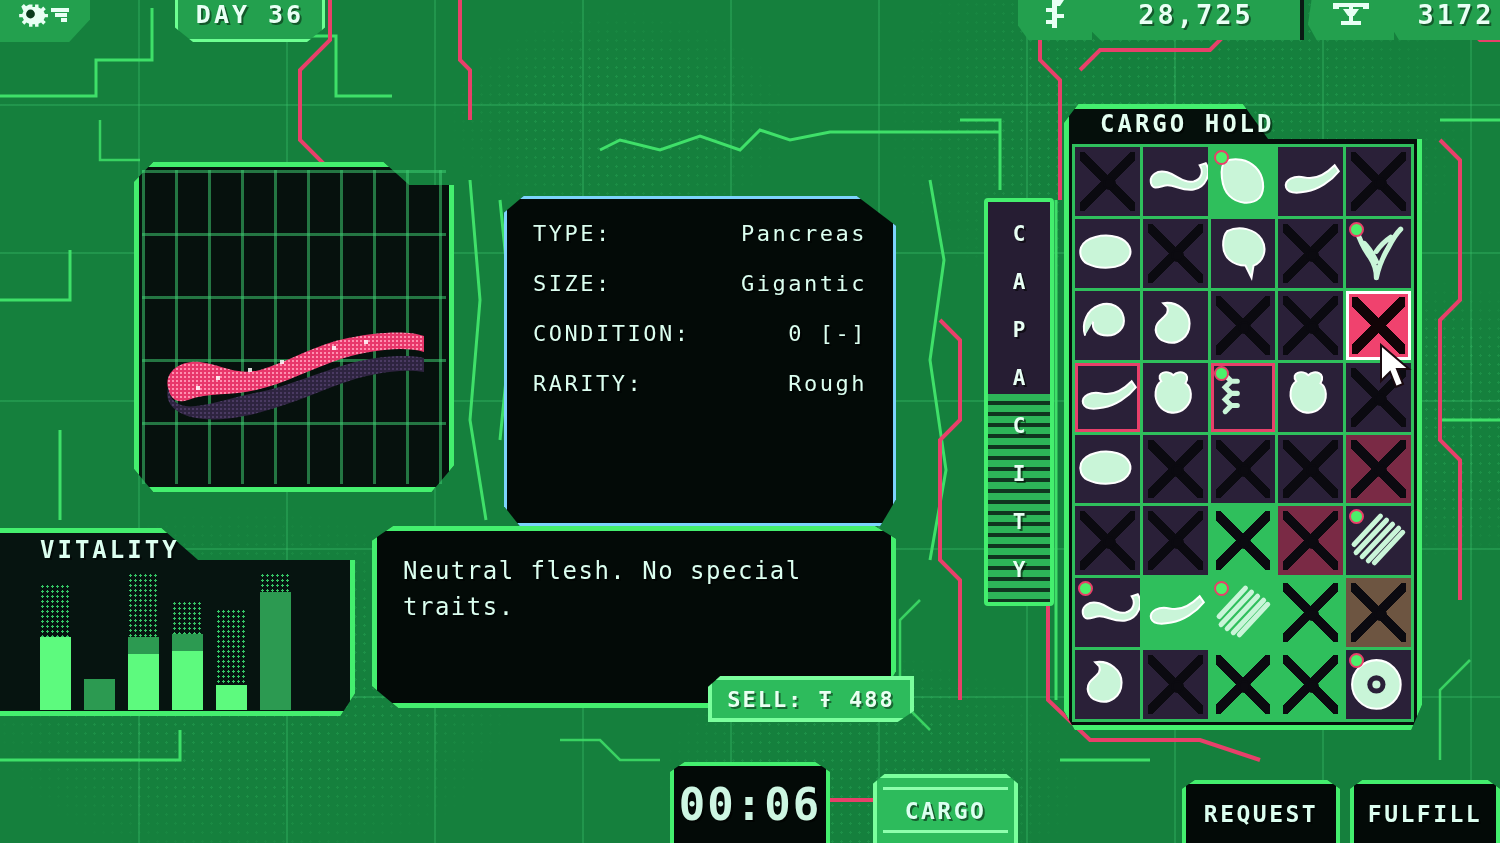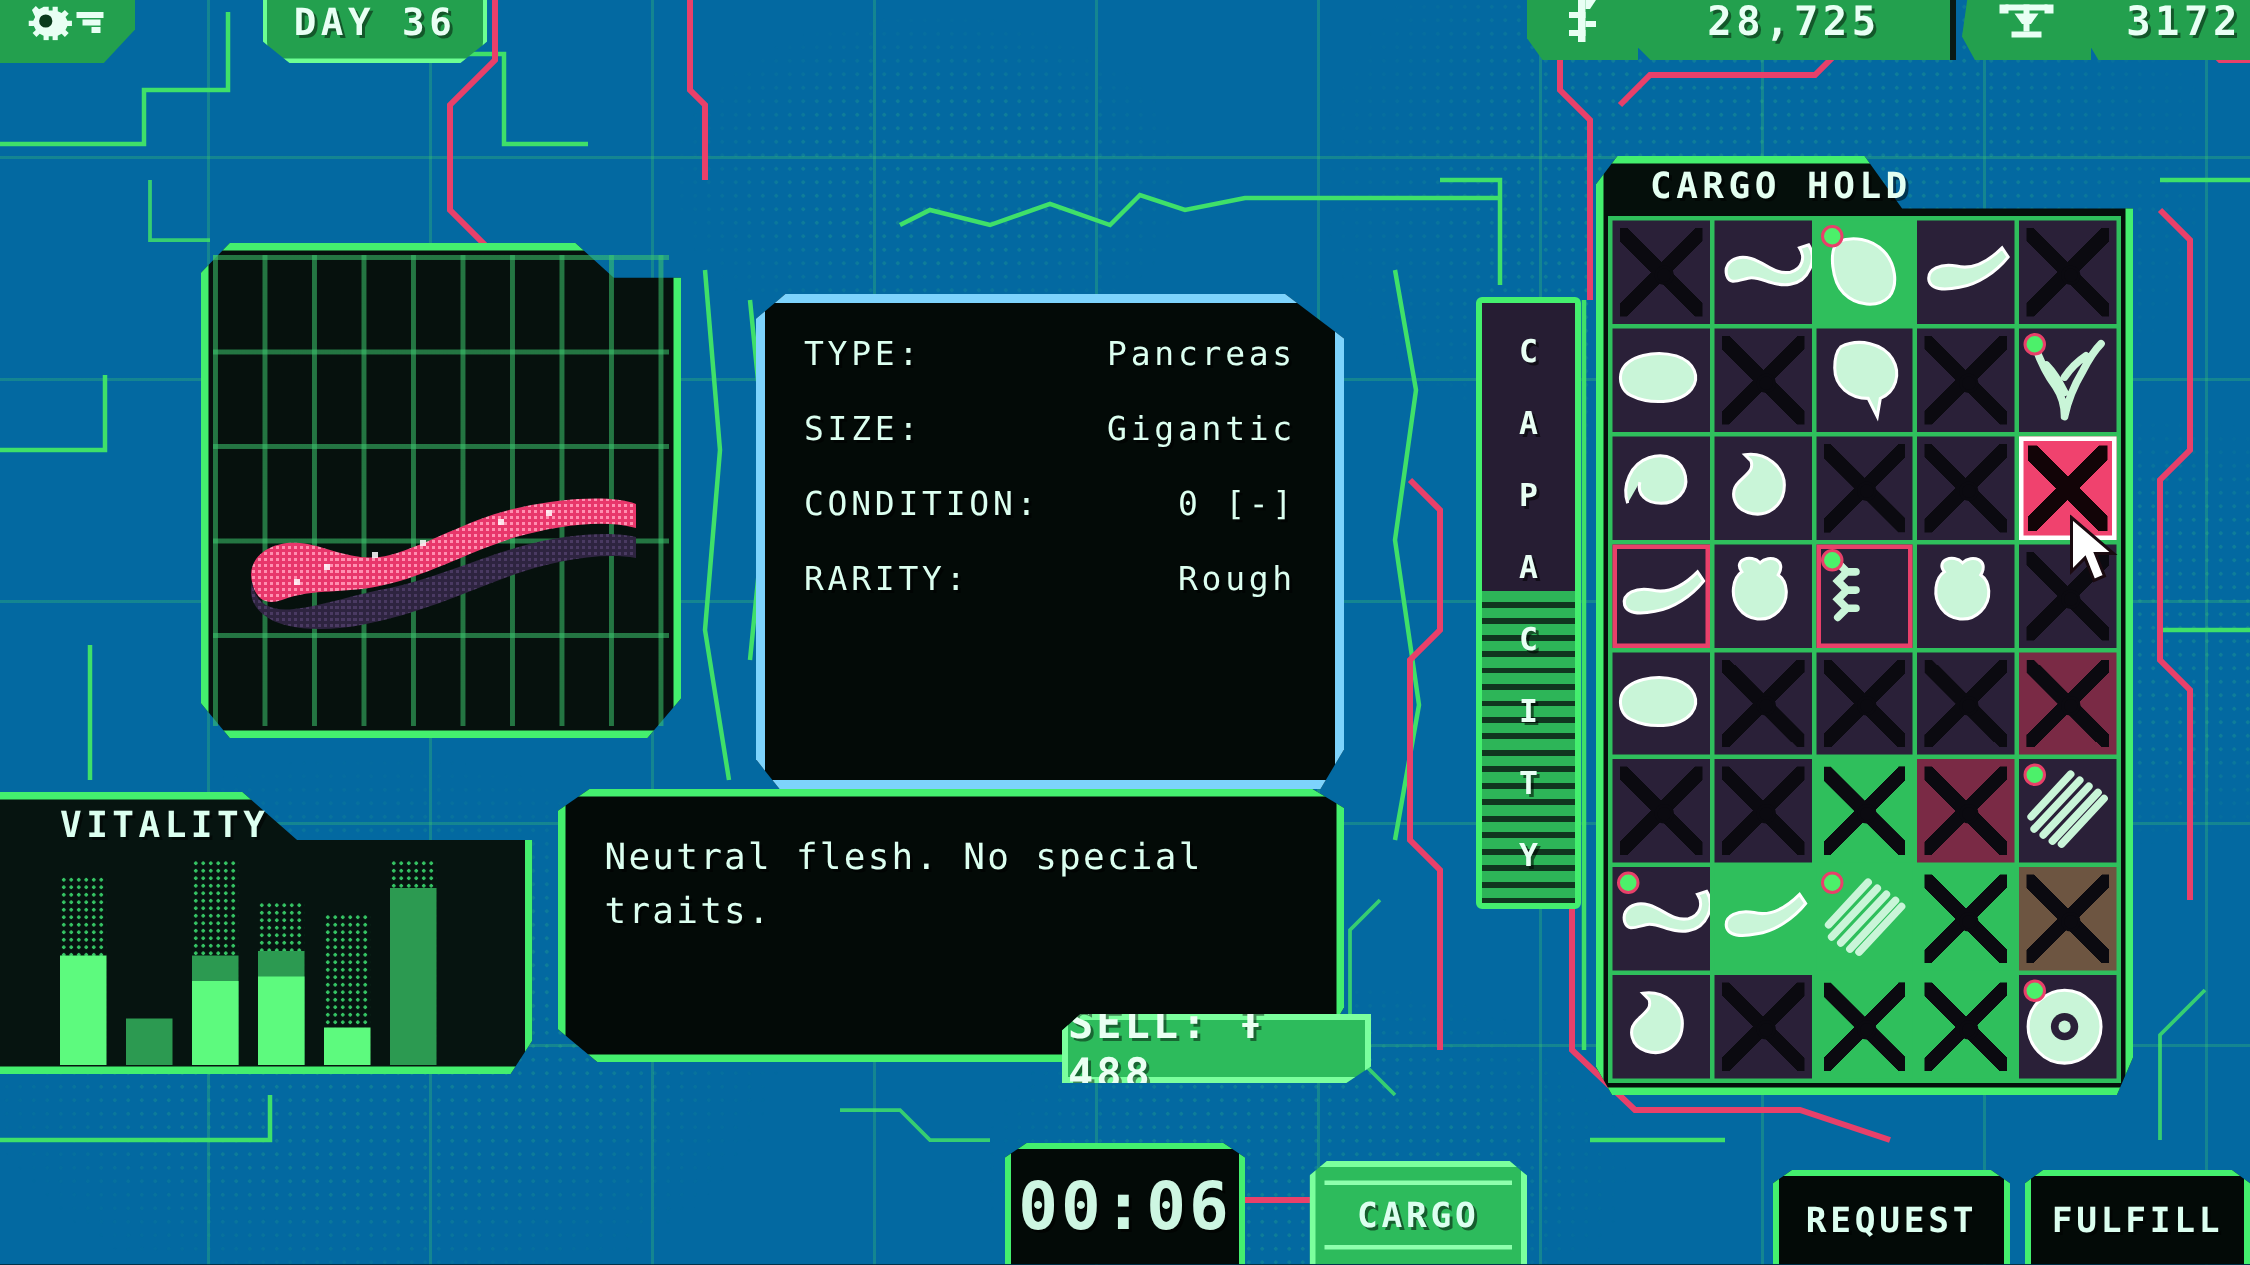--- a/index.html
+++ b/index.html
@@ -8,21 +8,21 @@
   html, body {
     width: 1500px; height: 843px;
     overflow: hidden;
     background: #050b09;
     font-family: "DejaVu Sans Mono", "Liberation Mono", monospace;
   }
 
   #screen {
     position: relative;
     width: 1500px; height: 843px;
-    background: #0369a1;
+    background: #15803d;
     overflow: hidden;
   }
 
   
   .bg-grid {
     position: absolute; inset: 0;
     background-image:
       linear-gradient(to right, rgba(60,200,110,0.30) 2px, transparent 2px),
       linear-gradient(to bottom, rgba(60,200,110,0.30) 2px, transparent 2px);
     background-size: 148px 148px;
@@ -116,21 +116,21 @@
       linear-gradient(to right, rgba(60,200,110,0.55) 3px, transparent 3px),
       linear-gradient(to bottom, rgba(60,200,110,0.55) 3px, transparent 3px);
     background-size: 33px 63px;
   }
   #organ-sprite { position: absolute; left: 22px; top: 158px; }
 
   
   #info-panel {
     position: absolute; left: 504px; top: 196px; width: 392px; height: 330px;
     background: #030a07;
-    border: 6px solid #7dd3fc;
+    border: 3px solid #7dd3fc;
     clip-path: polygon(0 5%, 5% 0, 90% 0, 100% 9%, 100% 92%, 96% 100%, 4% 100%, 0 94%);
     padding: 22px 26px 0 26px;
   }
   .info-row {
     display: flex; justify-content: space-between; align-items: baseline;
     height: 50px;
     color: #dcfff0;
     font-size: 22px;
     letter-spacing: 2.5px;
     text-shadow: 2px 2px 0 rgba(0,0,0,.55);
@@ -150,21 +150,21 @@
     color: #dcfff0; font-size: 24px; letter-spacing: 1.5px; line-height: 1.5;
     text-shadow: 2px 2px 0 rgba(0,0,0,.55);
   }
 
   
   #sell-button {
     position: absolute; left: 708px; top: 676px; width: 206px; height: 46px;
     background: #2dbb5c; border: 4px solid #7bff9d;
     clip-path: polygon(6% 0, 100% 0, 100% 76%, 92% 100%, 0 100%, 0 24%);
     display: flex; align-items: center; justify-content: center;
-    color: #eafff2; font-size: 28px; font-weight: bold; letter-spacing: 2px;
+    color: #eafff2; font-size: 22px; font-weight: bold; letter-spacing: 2px;
     text-shadow: 2px 2px 0 rgba(0,0,0,.45);
     cursor: pointer;
   }
 
   
   #vitality-panel {
     position: absolute; left: -10px; top: 528px; width: 365px; height: 188px;
     border: 5px solid #44ef6e;
     background: #061410;
     clip-path: polygon(0 0, 47% 0, 57% 17%, 100% 17%, 100% 88%, 96% 100%, 0 100%);

